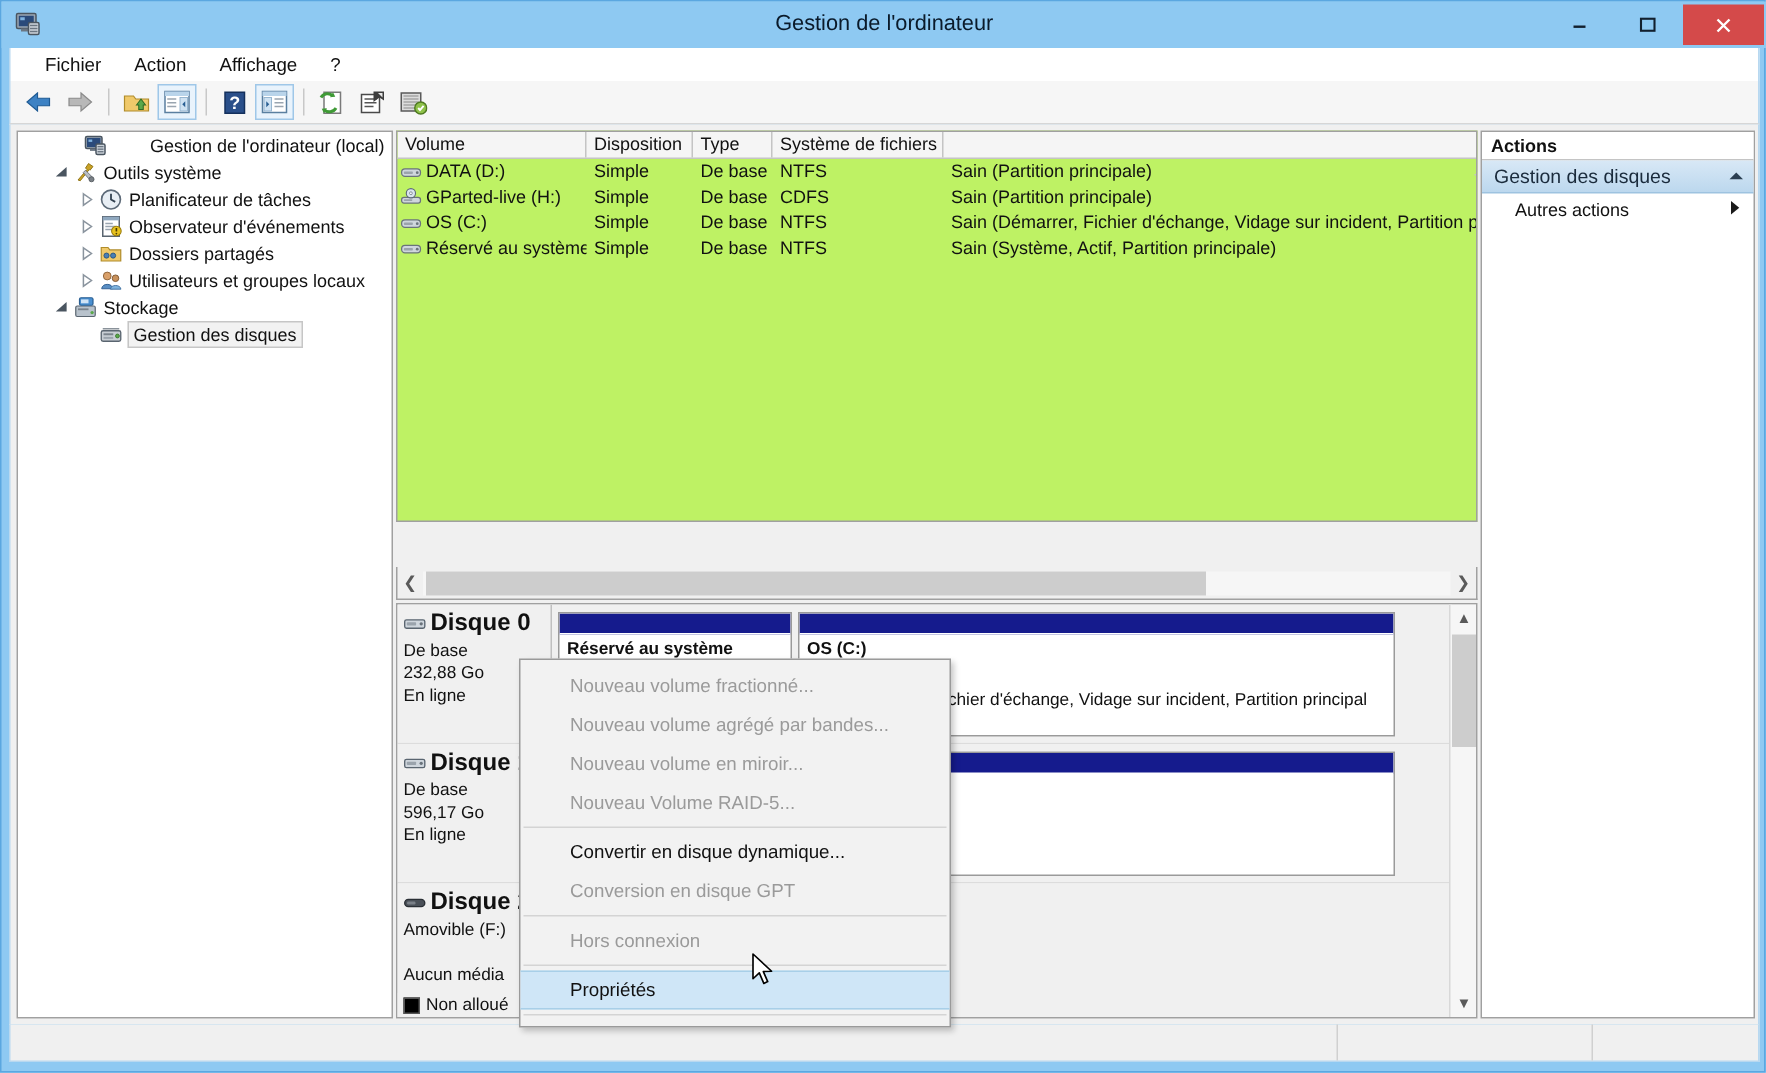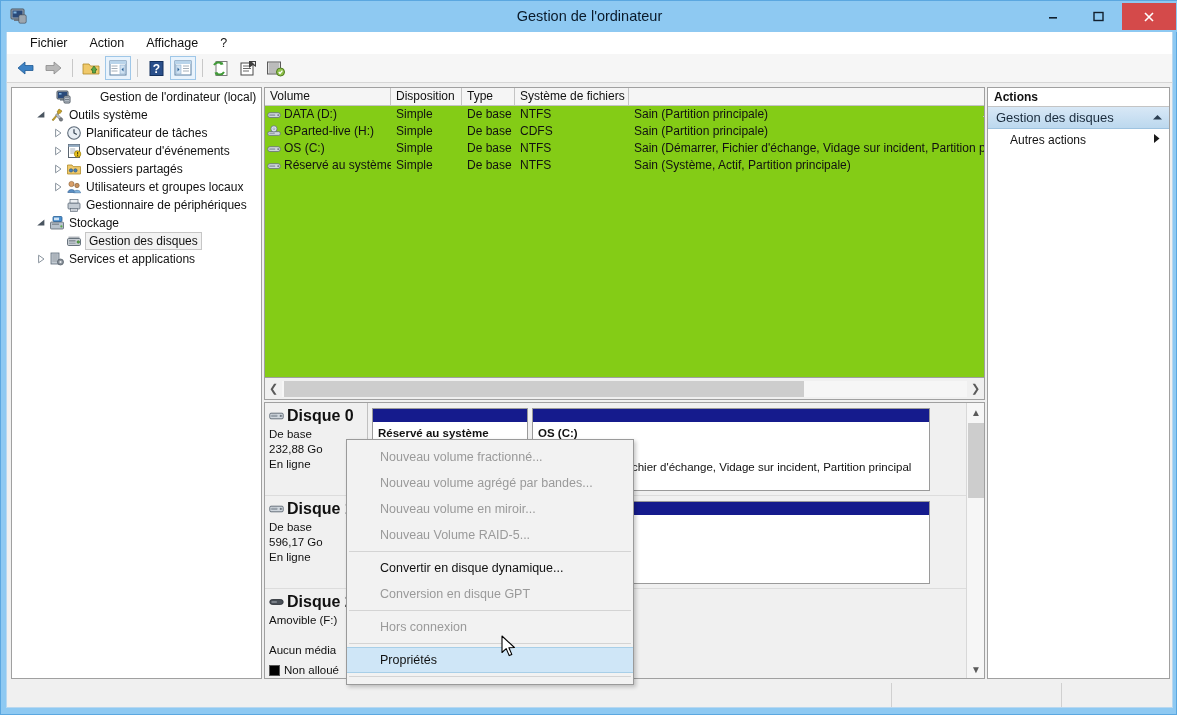--- a/index.html
+++ b/index.html
@@ -139,22 +139,22 @@
 
   
   #center {
     position: absolute; left: 257px; top: 4px;
     width: 721px; height: 592px;
   }
 
   
   #vol-list {
     position: absolute; left: 0; top: 0;
-    width: 721px; height: 291px;
-    background: #84cc16;
+    width: 721px; height: 261px;
+    background: #bef264;
     border: 1px solid #a0a0a0;
     overflow: hidden;
   }
   #vol-header {
     display: flex;
     height: 18px;
     background: #f5f5f5;
     border-bottom: 1px solid #c4c4c4;
     font-size: 12px;
   }
@@ -591,32 +591,20 @@
             <div class="tree-ico">
               <svg width="16" height="16" viewBox="0 0 16 16">
                 <circle cx="5.5" cy="5" r="2.6" fill="#d9a06a" stroke="#8a6036" stroke-width="0.6"></circle>
                 <path d="M1.8 13.5 C2 9.6 9 9.6 9.2 13.5 Z" fill="#5a8fc4" stroke="#2d5b8e" stroke-width="0.6"></path>
                 <circle cx="11" cy="6.5" r="2.2" fill="#c8915c" stroke="#7a5530" stroke-width="0.6"></circle>
                 <path d="M7.6 13.8 C7.8 10.5 14.4 10.5 14.6 13.8 Z" fill="#7fb3dd" stroke="#3d6d9f" stroke-width="0.6"></path>
               </svg>
             </div>
             <span class="tree-label">Utilisateurs et groupes locaux</span>
           </div>
-          <div class="tree-row" style="padding-left: 38px;">
-            <div class="tw"></div>
-            <div class="tree-ico">
-              <svg width="16" height="16" viewBox="0 0 16 16">
-                <rect x="2" y="6" width="12" height="6" rx="1" fill="#c3cbd3" stroke="#5d6a78" stroke-width="0.8"></rect>
-                <rect x="4" y="2.5" width="8" height="3.5" fill="#eceff2" stroke="#5d6a78" stroke-width="0.7"></rect>
-                <rect x="4.5" y="11.5" width="7" height="3" fill="#ffffff" stroke="#5d6a78" stroke-width="0.7"></rect>
-                <path d="M5.2 12.6h5.6M5.2 13.6h5.6" stroke="#9aa5b0" stroke-width="0.6"></path>
-              </svg>
-            </div>
-            <span class="tree-label">Gestionnaire de périphériques</span>
-          </div>
           <div class="tree-row" style="padding-left: 21px;">
             <div class="tw">
               <svg width="10" height="10" viewBox="0 0 10 10">
                 <path d="M1.2 7.6 L8.4 7.6 L8.4 1.4 Z" fill="#4a5560"></path>
               </svg>
             </div>
             <div class="tree-ico">
               <svg width="16" height="16" viewBox="0 0 16 16">
                 <rect x="1.5" y="7" width="13" height="7" rx="1" fill="#b8c2cc" stroke="#5a6570" stroke-width="0.8"></rect>
                 <rect x="3" y="8.6" width="7" height="1.2" fill="#7a838c"></rect>
@@ -632,36 +620,20 @@
             <div class="tree-ico">
               <svg width="16" height="16" viewBox="0 0 16 16">
                 <rect x="1.5" y="5.5" width="13" height="7" rx="1.2" fill="#c8ced4" stroke="#5a6570" stroke-width="0.9"></rect>
                 <rect x="3" y="7.2" width="6.5" height="1.3" fill="#7a838c"></rect>
                 <rect x="3" y="9.6" width="6.5" height="1.3" fill="#9aa3ac"></rect>
                 <circle cx="12.3" cy="9" r="1.3" fill="#5aa84a" stroke="#2f6b24" stroke-width="0.5"></circle>
                 <path d="M2.5 4.2h11" stroke="#8a929a" stroke-width="1"></path>
               </svg>
             </div>
             <span class="tree-label">Gestion des disques</span>
-          </div>
-          <div class="tree-row" style="padding-left: 21px;">
-            <div class="tw">
-              <svg width="10" height="10" viewBox="0 0 10 10">
-                <path d="M2.6 1.2 L8 5 L2.6 8.8 Z" fill="none" stroke="#8a949e" stroke-width="1"></path>
-              </svg>
-            </div>
-            <div class="tree-ico">
-              <svg width="16" height="16" viewBox="0 0 16 16">
-                <rect x="2" y="2" width="8" height="11" fill="#c3cbd3" stroke="#5d6a78" stroke-width="0.8"></rect>
-                <path d="M3.3 4h5.4M3.3 6h5.4M3.3 8h5.4M3.3 10h5.4" stroke="#8a929a" stroke-width="0.8"></path>
-                <circle cx="11.5" cy="11" r="3" fill="#8a929a" stroke="#4a5560" stroke-width="0.7"></circle>
-                <circle cx="11.5" cy="11" r="1.1" fill="#eceff2"></circle>
-              </svg>
-            </div>
-            <span class="tree-label">Services et applications</span>
           </div>
         </div>
     </div>
 
     <div id="center">
 
       <div id="vol-list">
         <div id="vol-header">
             <div class="vh" style="width: 126px;">Volume</div>
             <div class="vh" style="width: 71px;">Disposition</div>

